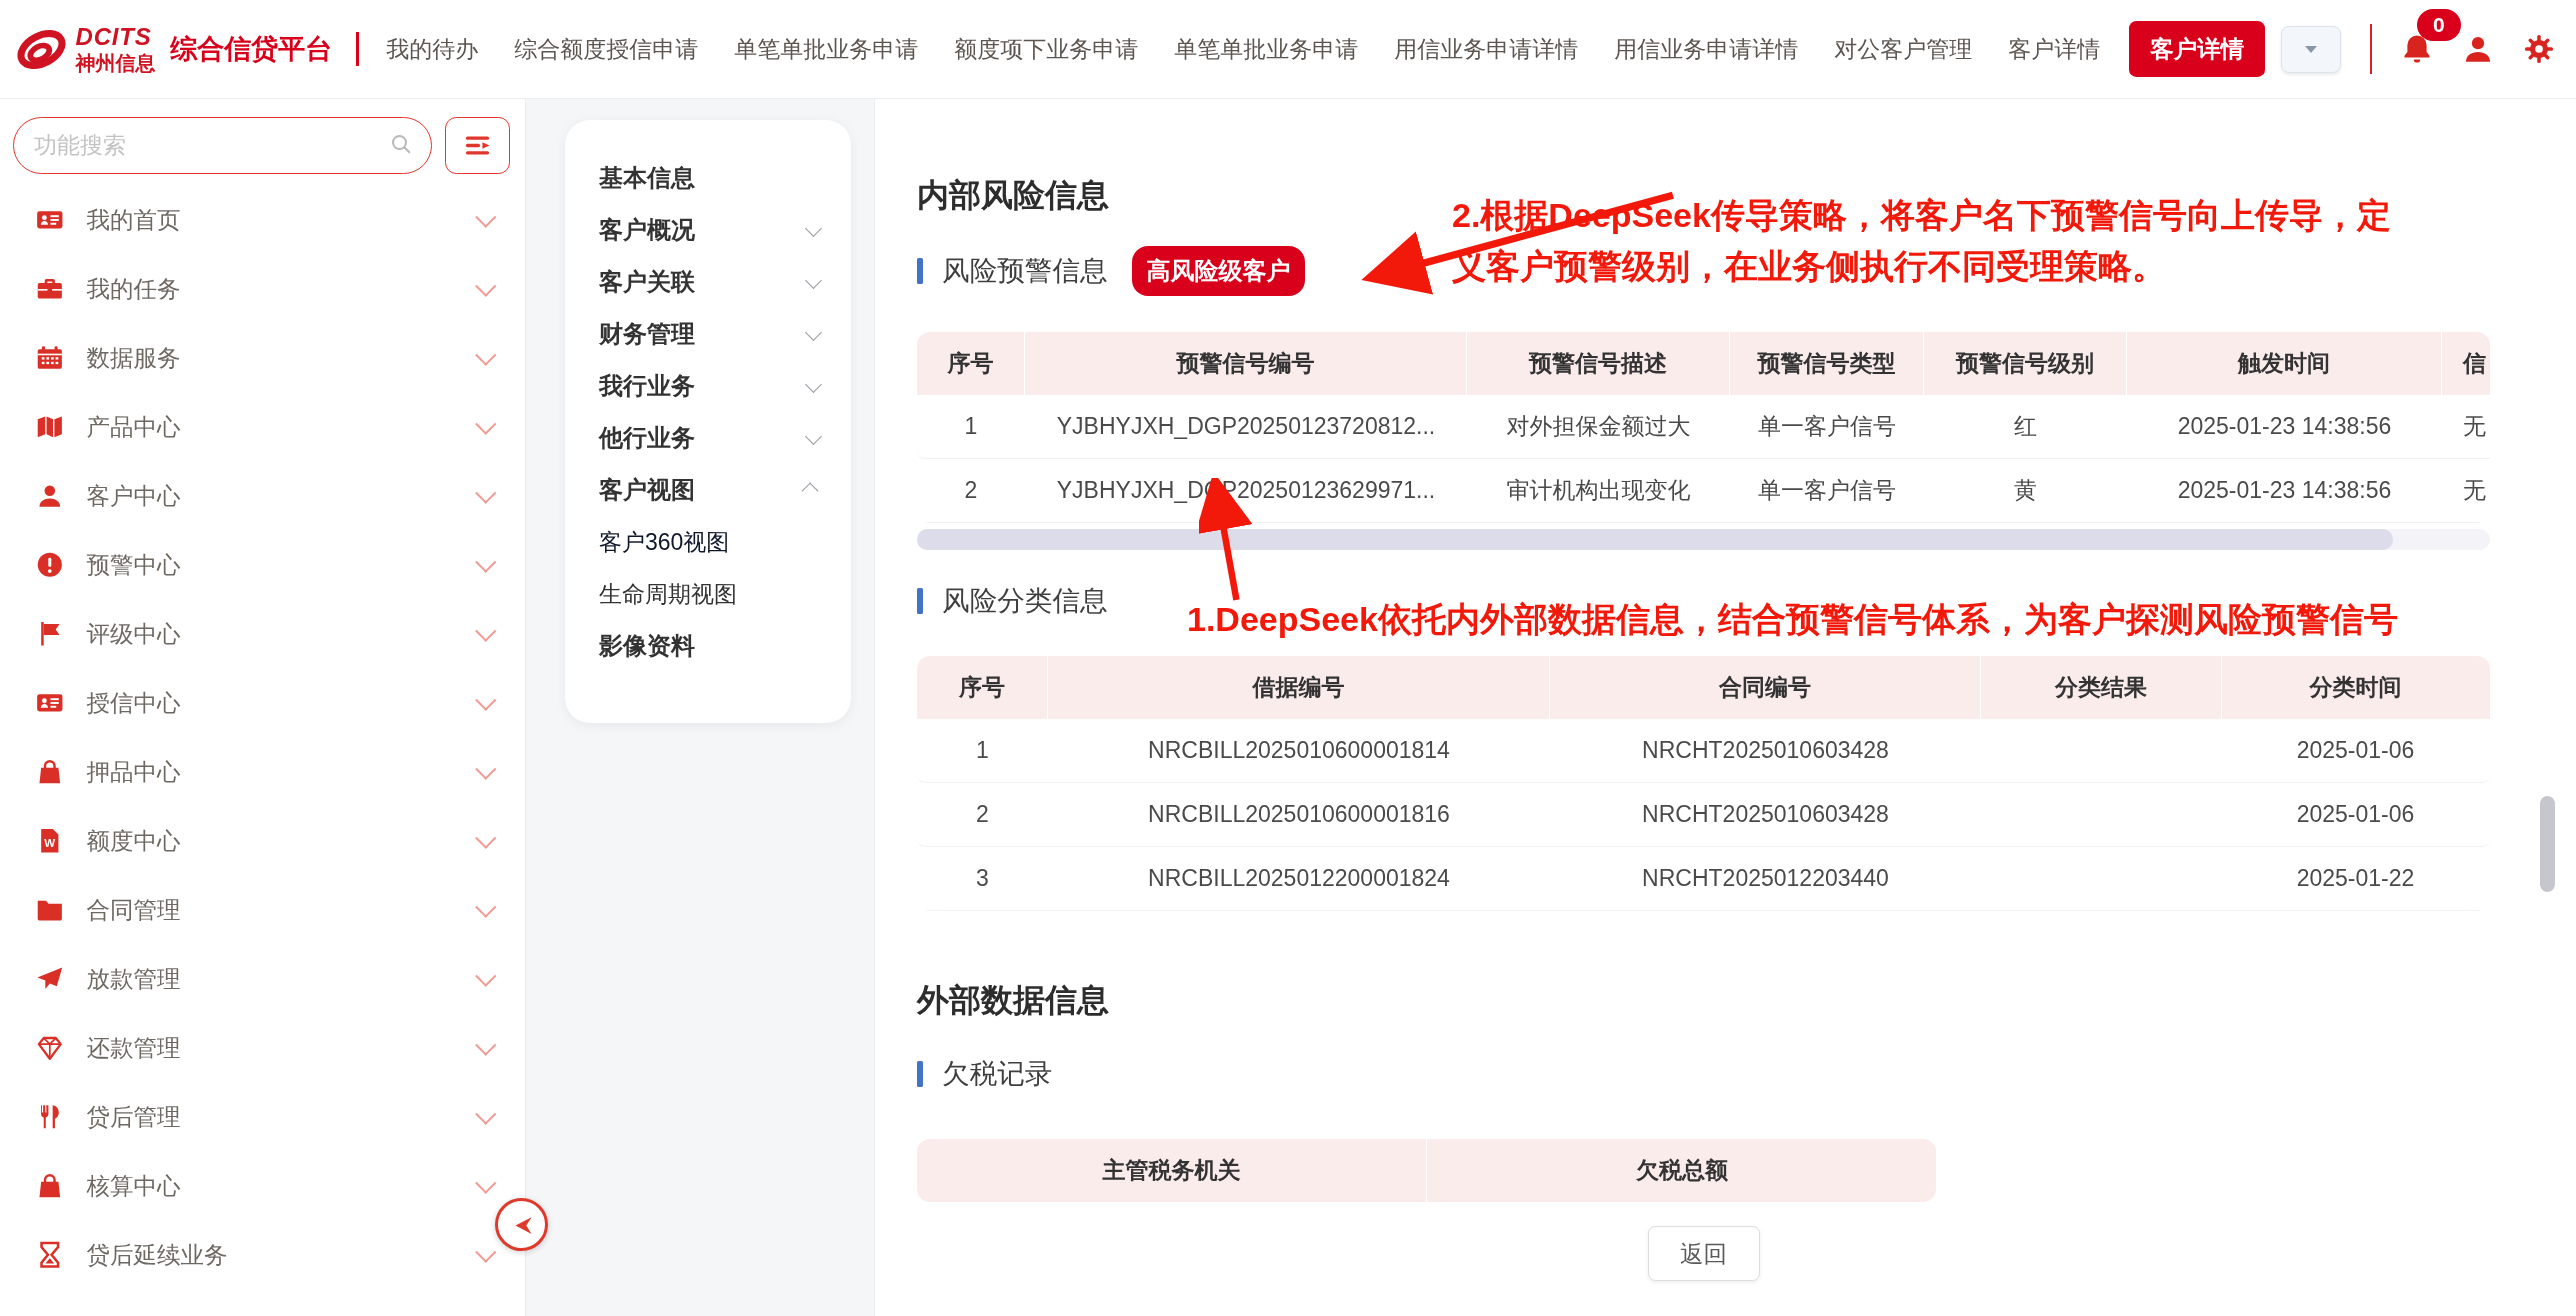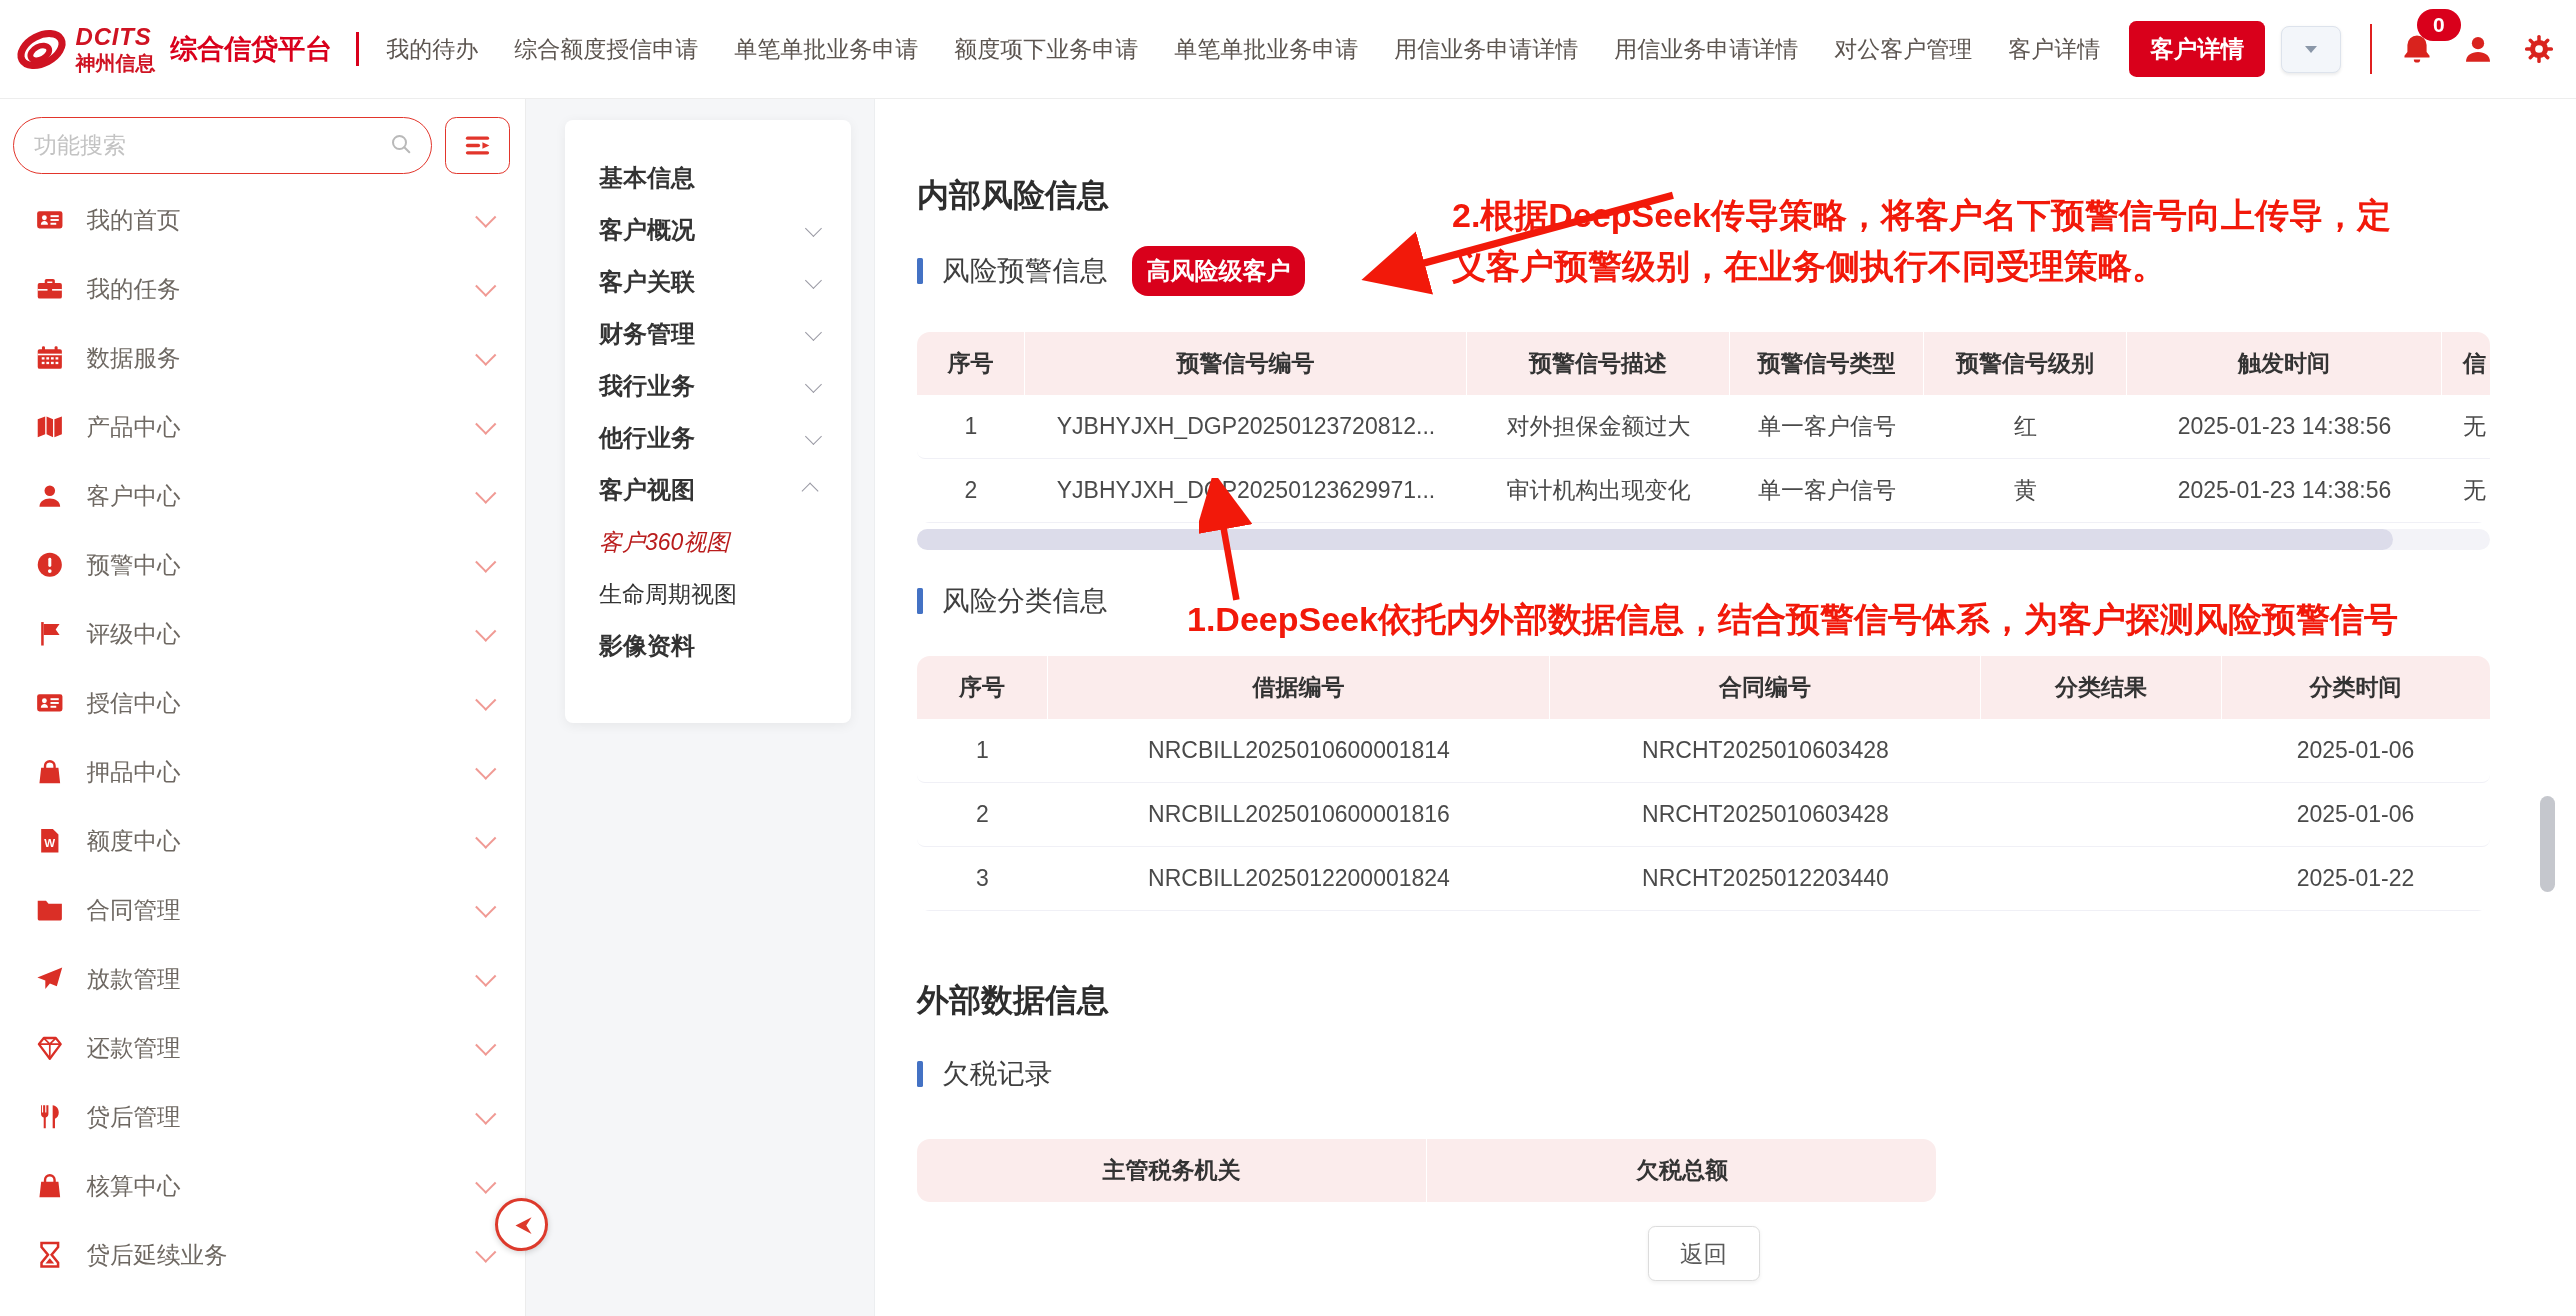--- a/index.html
+++ b/index.html
@@ -39,25 +39,25 @@
   .menu-btn svg{width:31px;height:31px;fill:currentColor;}
   .side-list{margin-top:11.3px;}
   .side-item{height:69px;display:flex;align-items:center;padding:0 34px 0 36px;cursor:pointer;}
   .side-icon{color:#da2f26;flex:none;display:grid;place-items:center;}
   .side-icon svg{width:27.6px;height:27.6px;fill:currentColor;}
   .side-label{margin-left:23px;font-size:23.5px;color:#6e6862;}
   .chev{margin-left:auto;width:13px;height:13px;border-right:2.4px solid #f09a94;border-bottom:2.4px solid #f09a94;transform:rotate(45deg) translateY(-3.2px);}
 
   
   .subcol{position:absolute;left:526px;top:99px;width:349px;height:1218px;background:#f5f6f8;border-right:0.8px solid #eceef0;box-sizing:border-box;}
-  .subcard{position:absolute;left:39px;top:21px;width:286px;height:603px;background:#fff;border-radius:8px;box-shadow:0 2.4px 11.3px rgba(0,0,0,.06);box-sizing:border-box;padding:32px 34px;}
+  .subcard{position:absolute;left:39px;top:21px;width:286px;height:603px;background:#fff;border-radius:25px;box-shadow:0 2.4px 11.3px rgba(0,0,0,.06);box-sizing:border-box;padding:32px 34px;}
   .sm-item{height:52px;display:flex;align-items:center;cursor:pointer;}
   .sm-top{font-size:24px;font-weight:bold;color:#333;}
   .sm-sub{font-size:23px;color:#333;font-weight:normal;}
-  .sm-active{color:#b91c1c;font-style:italic;}
+  .sm-active{color:#0f172a;}
   .sm-chev{margin-left:auto;width:10.5px;height:10.5px;border-right:1.6px solid #9a9aa4;border-bottom:1.6px solid #9a9aa4;}
   .sm-chev.down{transform:rotate(45deg) translateY(-2.4px);}
   .sm-chev.up{transform:rotate(225deg) translateY(-2.4px);}
 
   .collapse-btn{position:absolute;left:495px;top:1198px;width:53px;height:53px;border-radius:50%;background:#fff;border:3.2px solid #dd3a2c;box-sizing:border-box;box-shadow:0 1.6px 6.5px rgba(0,0,0,.18);display:grid;place-items:center;z-index:8;cursor:pointer;}
   .collapse-btn svg{width:27.6px;height:27.6px;fill:#dd3a2c;}
 
   
   .main{position:absolute;left:875px;top:99px;width:1701px;height:1218px;background:#fff;overflow:hidden;}
   .content{padding-left:42px;width:1573px;}

